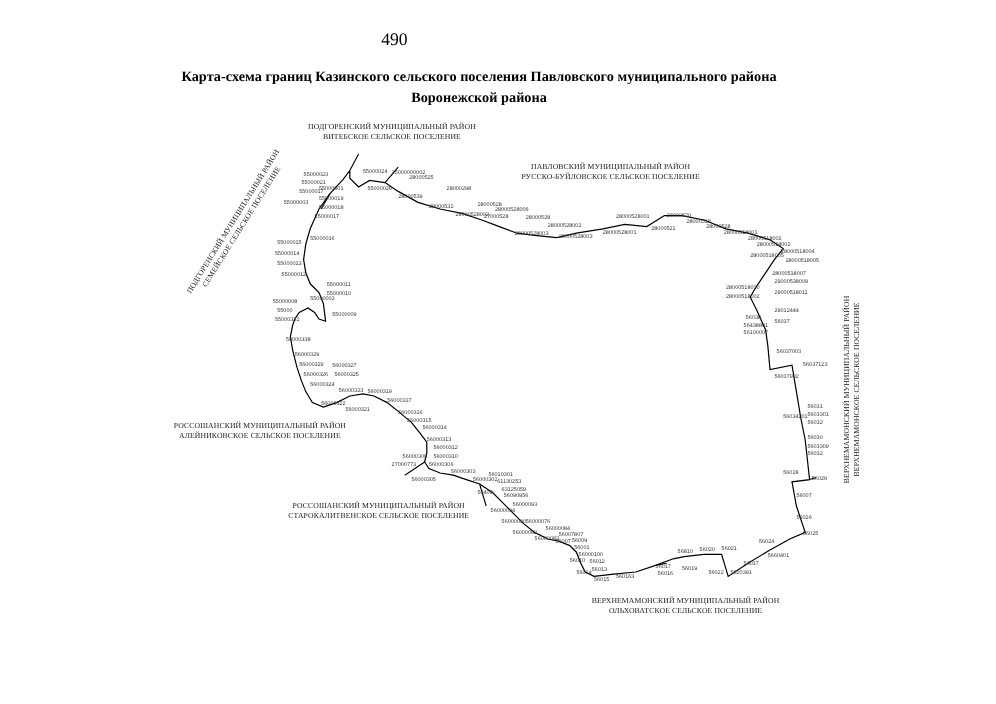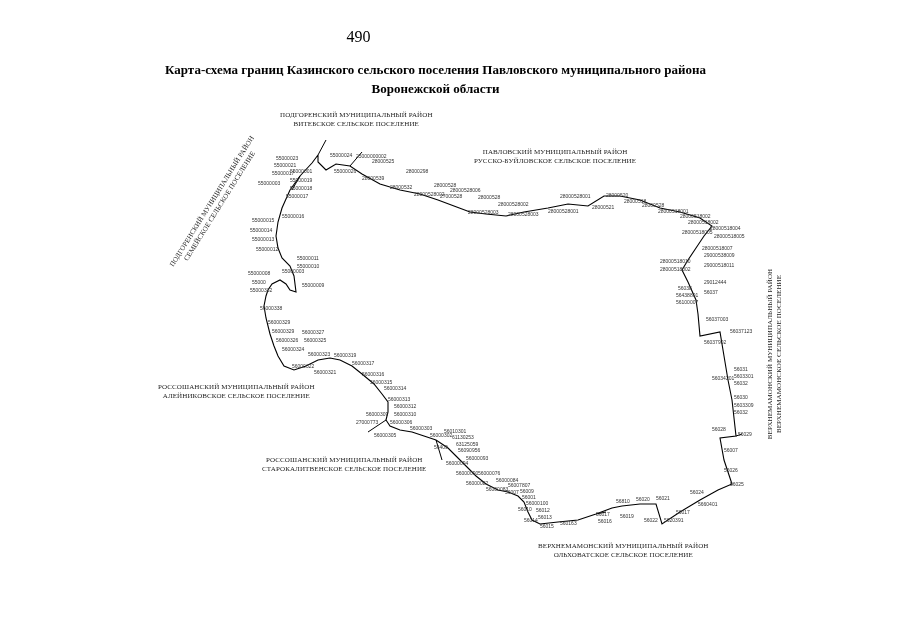--- a/index.html
+++ b/index.html
@@ -14,21 +14,21 @@
             letter-spacing: 0.1px; text-align: center; line-height: 9px; color: #222;
             white-space: nowrap; text-transform: uppercase; }
   .pt { font-family: "Liberation Sans", sans-serif; font-size: 5px; fill: #333; }
 </style>
 </head>
 <body>
 
 <div class="page-num">490</div>
 <div class="title">
   <div>Карта-схема границ Казинского сельского поселения Павловского муниципального района</div>
-  <div>Воронежской области</div>
+  <div>Воронежской района</div>
 </div>
 
 <svg class="map" viewBox="0 0 905 640" width="905" height="640">
 
   <polyline fill="none" stroke="#000" stroke-width="1.1" points="318,155 312,163 300,176 290,190 282,208 278,222 276,236 278,248 282,258 290,266 294,276 296,292
             290,290 286,284 280,280 272,284 268,290 266,296 264,306 266,318 270,334 274,346 278,356 284,366 294,370
             306,366 318,360 330,358 340,360 352,366 362,374 374,384 382,394 388,402 388,412 386,420 390,426 400,430
             412,432 424,436 436,440 448,448 456,456 466,466 476,476 486,484 498,490 508,492 518,496 524,502 528,512
             532,520 540,524 558,522 578,520 596,514 612,508 622,506 640,504 656,504 662,524 680,512 700,500 718,490
             732,484 724,460 720,438 736,436 732,400 728,380 724,356 720,332 700,336 698,314 696,300 688,282 682,270

